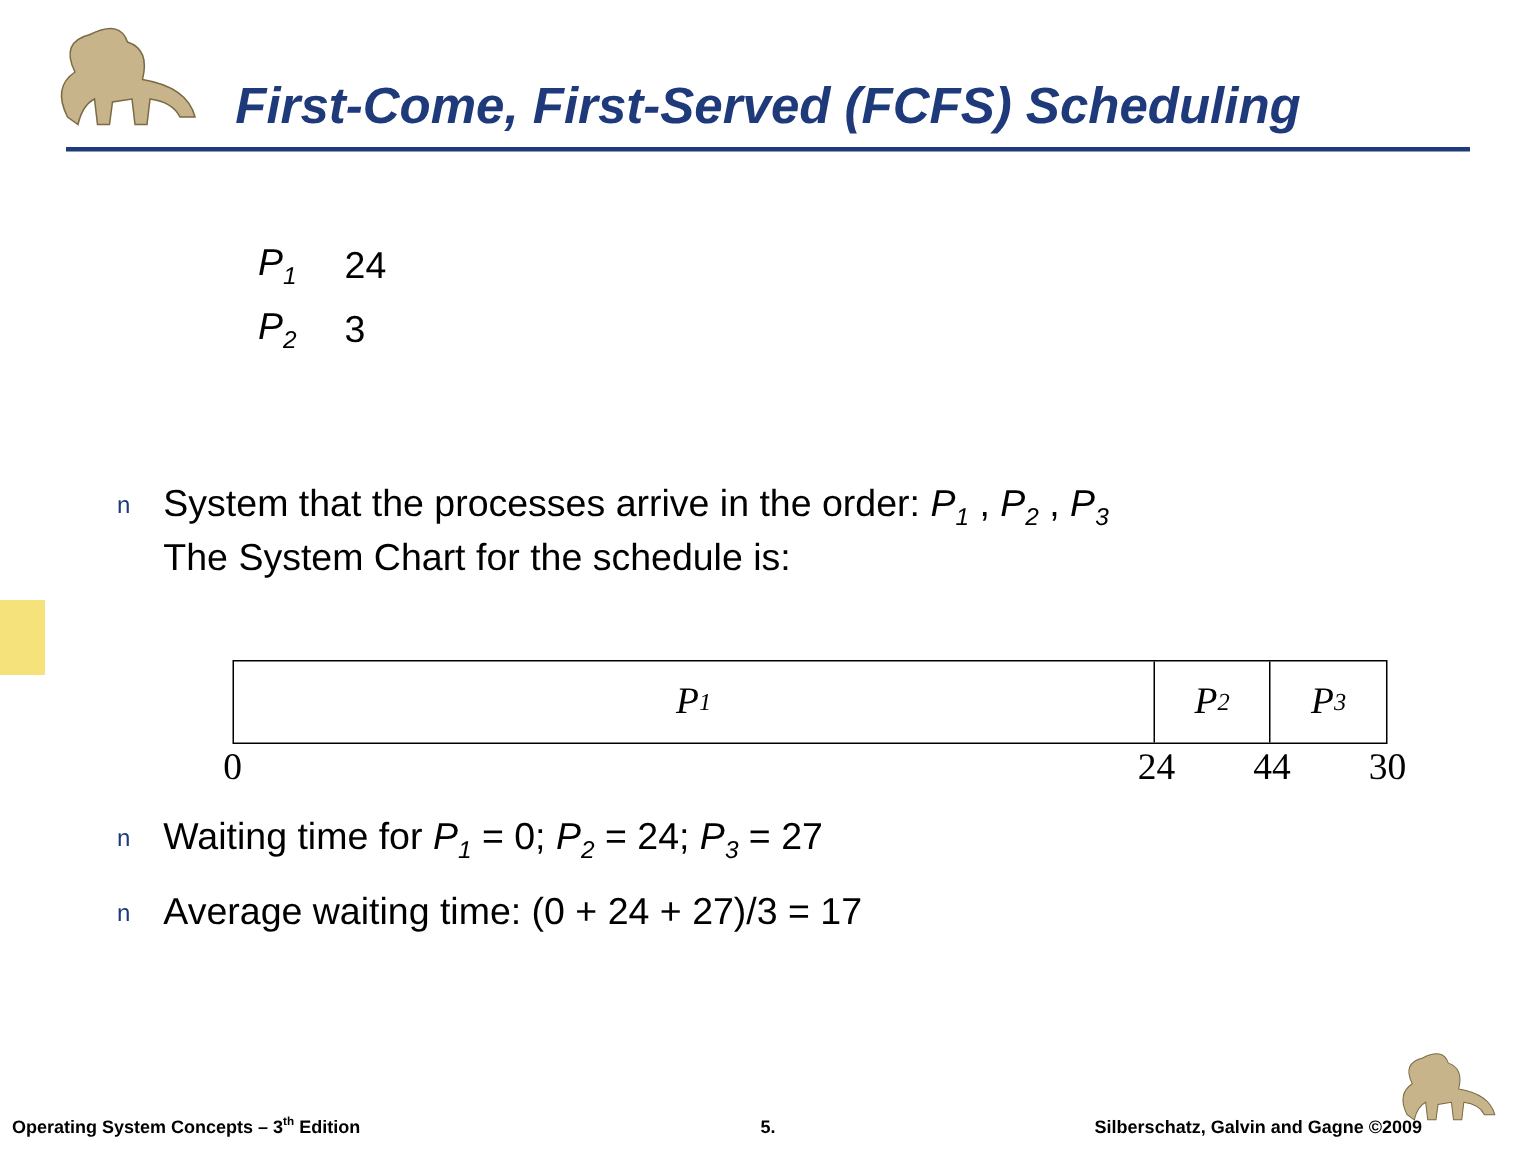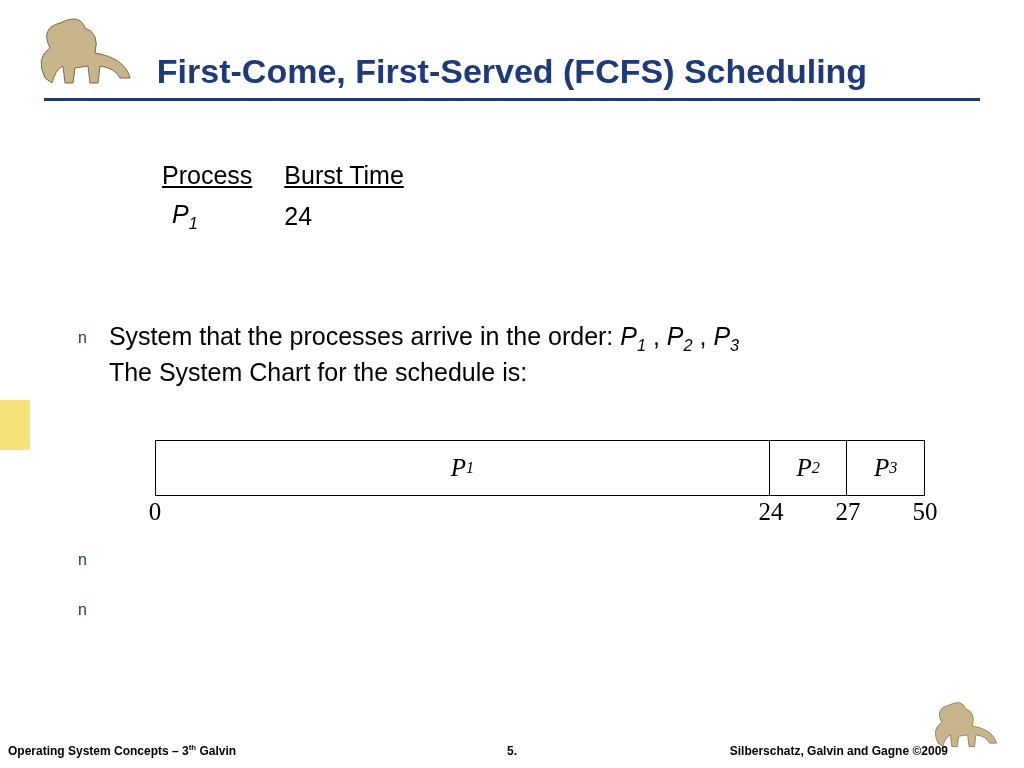--- a/index.html
+++ b/index.html
@@ -21,20 +21,21 @@
     right: 10px; bottom: 18px;
     width: 90px; height: 55px;
   }
   .slide-title {
     position: absolute;
     left: 0; right: 0;
     top: 52px;
     text-align: center;
     font-size: 34px;
     color: #1f3a7a;
+    font-style: italic;
   }
   .title-rule {
     position: absolute;
     left: 44px; right: 44px; top: 98px;
     height: 3px;
     background: #1f3a7a;
   }
   .tbl {
     position: absolute;
     left: 160px; top: 155px;
@@ -121,27 +122,27 @@
   <path d="M15 70 Q5 50 20 40 Q10 20 30 15 Q50 5 55 20 Q70 25 65 45 Q95 50 100 70 L90 70 Q85 60 70 58 L68 75 L60 75 L58 58 L45 60 L43 75 L35 75 L33 58 Q25 62 22 75 Z" fill="#c7b48a" stroke="#7a6a45" stroke-width="1"></path>
 </svg>
 
 <div class="yellow-accent"></div>
 
 <h1 class="slide-title">First-Come, First-Served (FCFS) Scheduling</h1>
 <div class="title-rule"></div>
 
 <table class="tbl">
   <tbody>
-      <tr>
-    <td class="hdr">Process</td>
-    <td class="hdr">Burst Time</td>
-  </tr>
   <tr>
     <td class="pcell"><span class="P">P</span><span class="sub">1</span></td>
     <td>24</td>
+  </tr>
+  <tr>
+    <td class="pcell"><span class="P">P</span><span class="sub">2</span></td>
+    <td>3</td>
   </tr>
 </tbody>
   </table>
 
 <div class="content" style="top:320px">
   <div class="bullet-row">
     <div class="bullet-mark">n</div>
     <div>
       <span>System that the processes arrive in the order: </span>
       <span class="P">P</span><span class="sub">1</span><span> , </span>
@@ -163,36 +164,43 @@
         <span class="sub">2</span>
     </div>
     <div class="gantt-seg" style="flex:3">
       <span class="P">P</span>
         <span class="sub">3</span>
     </div>
   </div>
   <div class="gantt-scale">
     <span class="tick" style="left:0%">0</span>
     <span class="tick" style="left:80%">24</span>
-    <span class="tick" style="left:90%">27</span>
-    <span class="tick" style="left:100%">50</span>
+    <span class="tick" style="left:90%">44</span>
+    <span class="tick" style="left:100%">30</span>
   </div>
 </div>
 
 <div class="content" style="top:542px">
   <div class="bullet-row">
     <div class="bullet-mark">n</div>
+    <div>
+      <span>Waiting time for </span>
+      <span class="P">P</span><span class="sub">1</span><span>  = 0; </span>
+      <span class="P">P</span><span class="sub">2</span><span>  = 24; </span>
+      <span class="P">P</span><span class="sub">3</span><span> = 27</span>
+    </div>
   </div>
 </div>
 
 <div class="content" style="top:592px">
   <div class="bullet-row">
     <div class="bullet-mark">n</div>
+    <div>Average waiting time:  (0 + 24 + 27)/3 = 17</div>
   </div>
 </div>
 
 <div class="footer">
   <span>
-    <span>Operating System Concepts – 3</span><span class="sup">th</span><span> Galvin</span>
+    <span>Operating System Concepts – 3</span><span class="sup">th</span><span> Edition</span>
   </span>
   <span class="mid">5.</span>
   <span class="right">Silberschatz, Galvin and Gagne ©2009</span>
 </div>
 
 </body></html>

